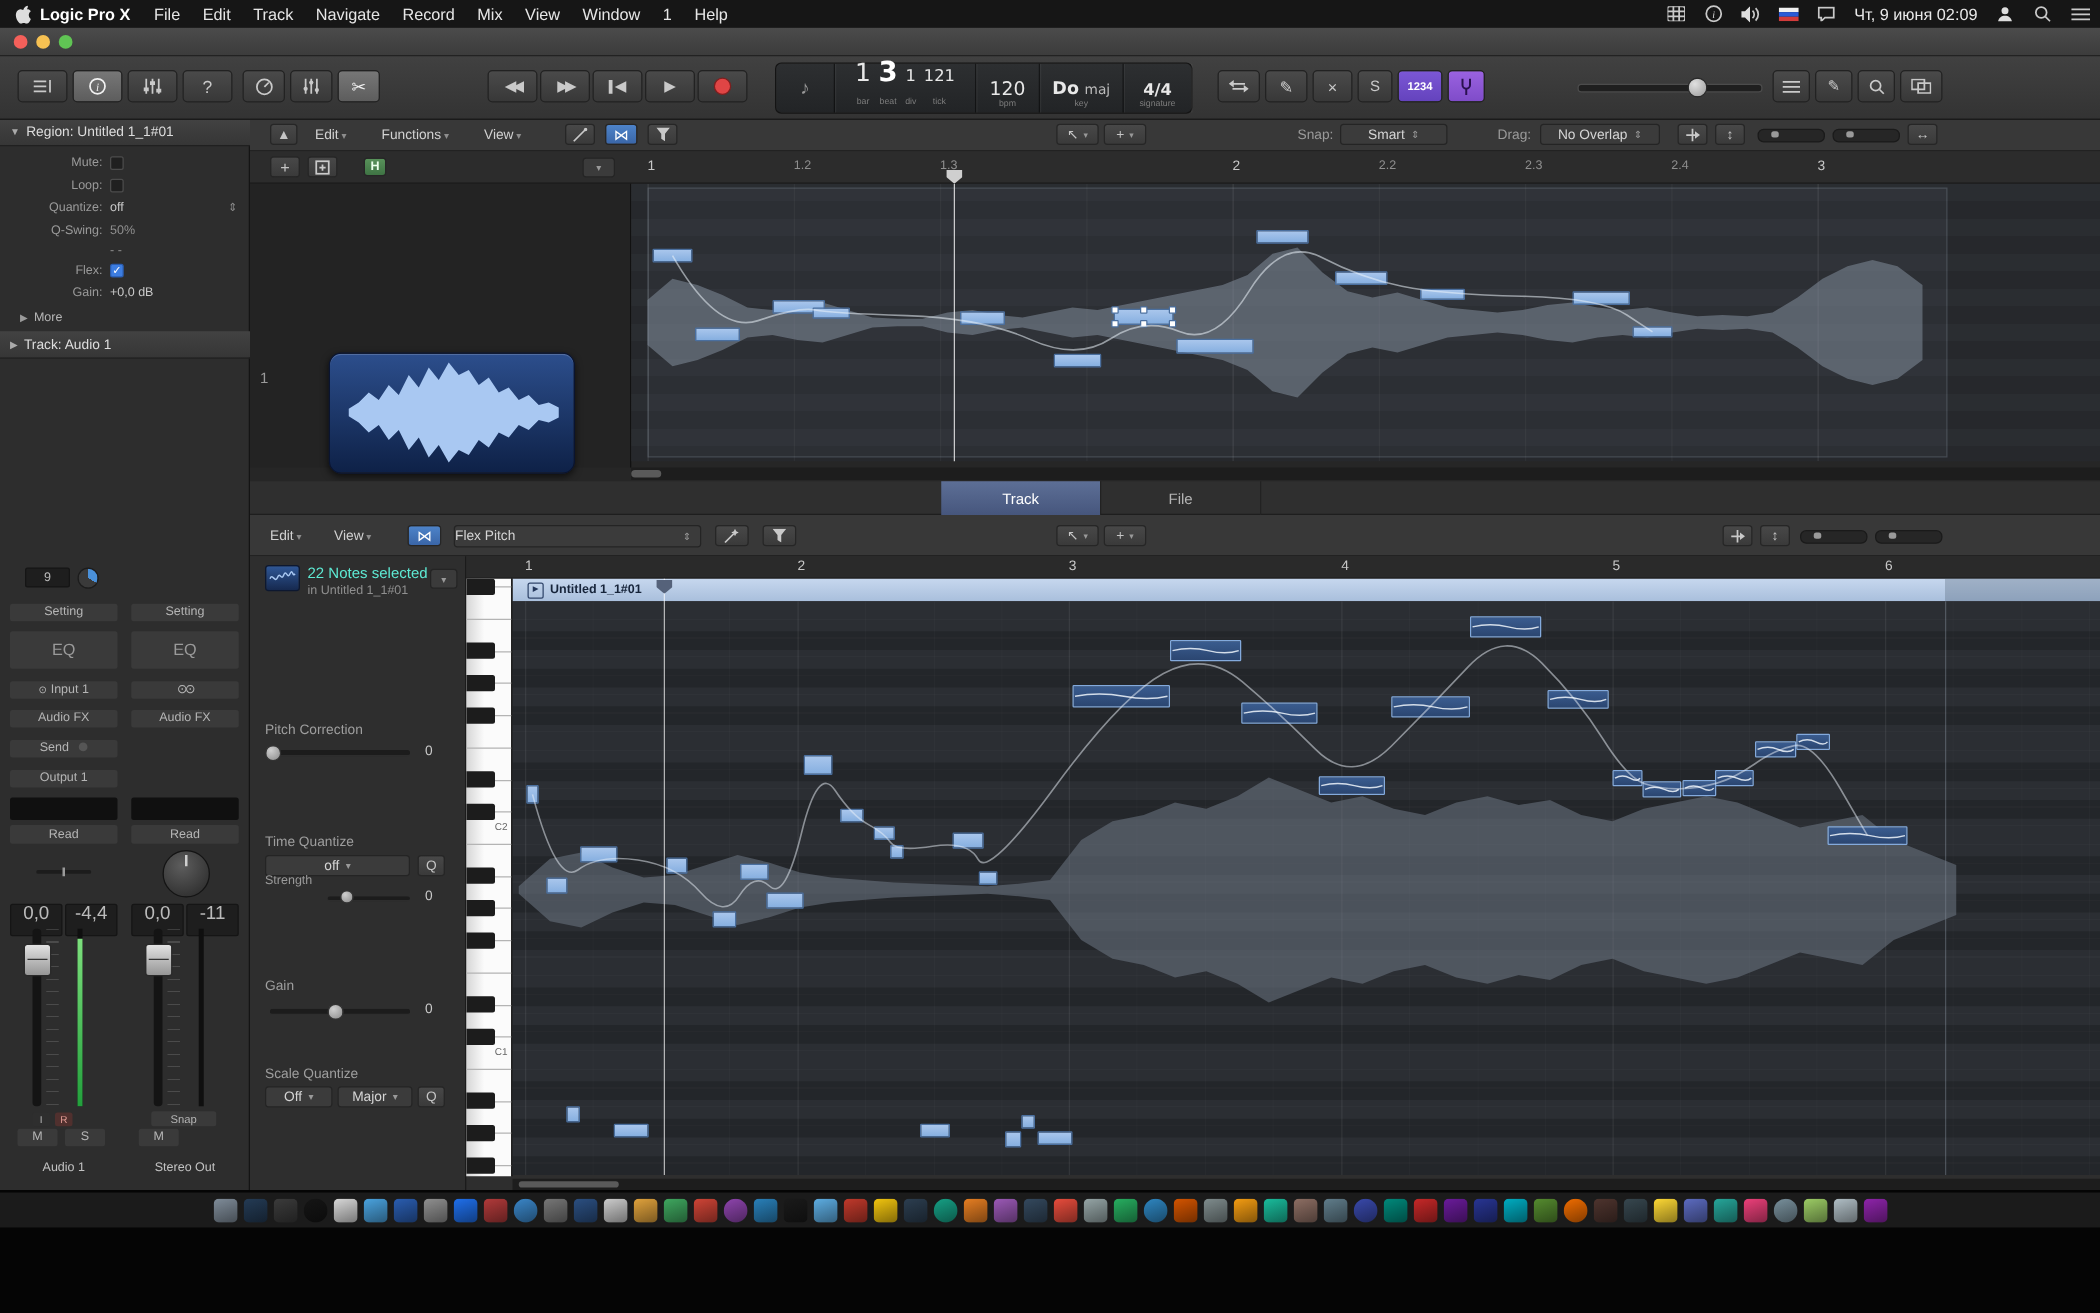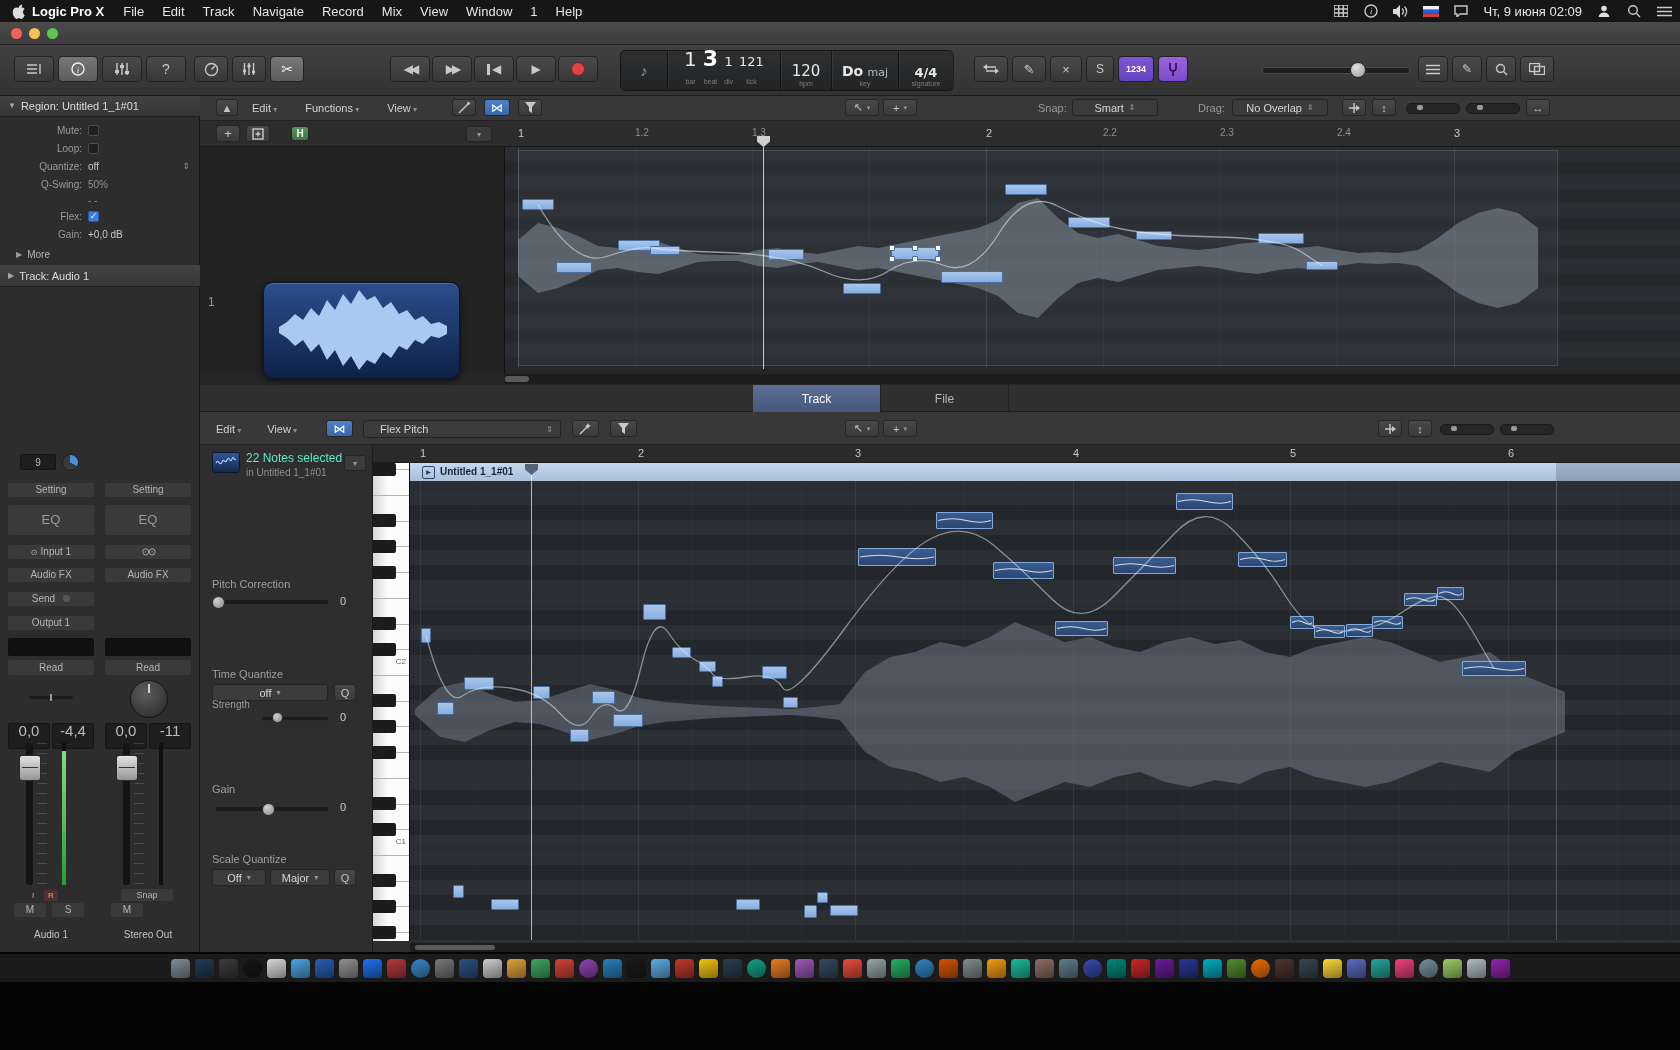--- a/index.html
+++ b/index.html
@@ -491,21 +491,21 @@
       <div class="tab active" style="left:553px;width:128px">Track</div>
       <div class="tab" style="left:681px;width:128px">File</div>
     </div>
 
     <div class="lmrow" style="top:27px;height:33px">
       <div id="ed-menus" style="position:absolute;left:16px;top:0;height:33px;display:flex;align-items:center;gap:26px">
           <span class="lm-item">Edit</span>
           <span class="lm-item">View</span>
         </div>
       <div class="lbtn blue" style="left:126px;top:8px;width:27px;font-size:12px">⋈</div>
-      <div class="dd" style="left:163px;top:8px;width:198px;height:18px;justify-content:flex-start;padding-left:16px">
+      <div class="dd" style="left:163px;top:8px;width:198px;height:18px;justify-content:flex-start;padding-left:0">
           <span>Flex Pitch</span>
           <span class="arr" style="position:absolute;right:7px">⇕</span>
         </div>
       <div class="lbtn" style="left:372px;top:8px;width:27px">
           <svg width="13" height="13" viewBox="0 0 13 13">
             <path class="ticon" d="M1 12L8 5"></path>
             <path fill="#c9c9c9" d="M9 1l1 2 2 1-2 1-1 2-1-2-2-1 2-1z"></path>
           </svg>
         </div>
       <div class="lbtn" style="left:410px;top:8px;width:27px">

